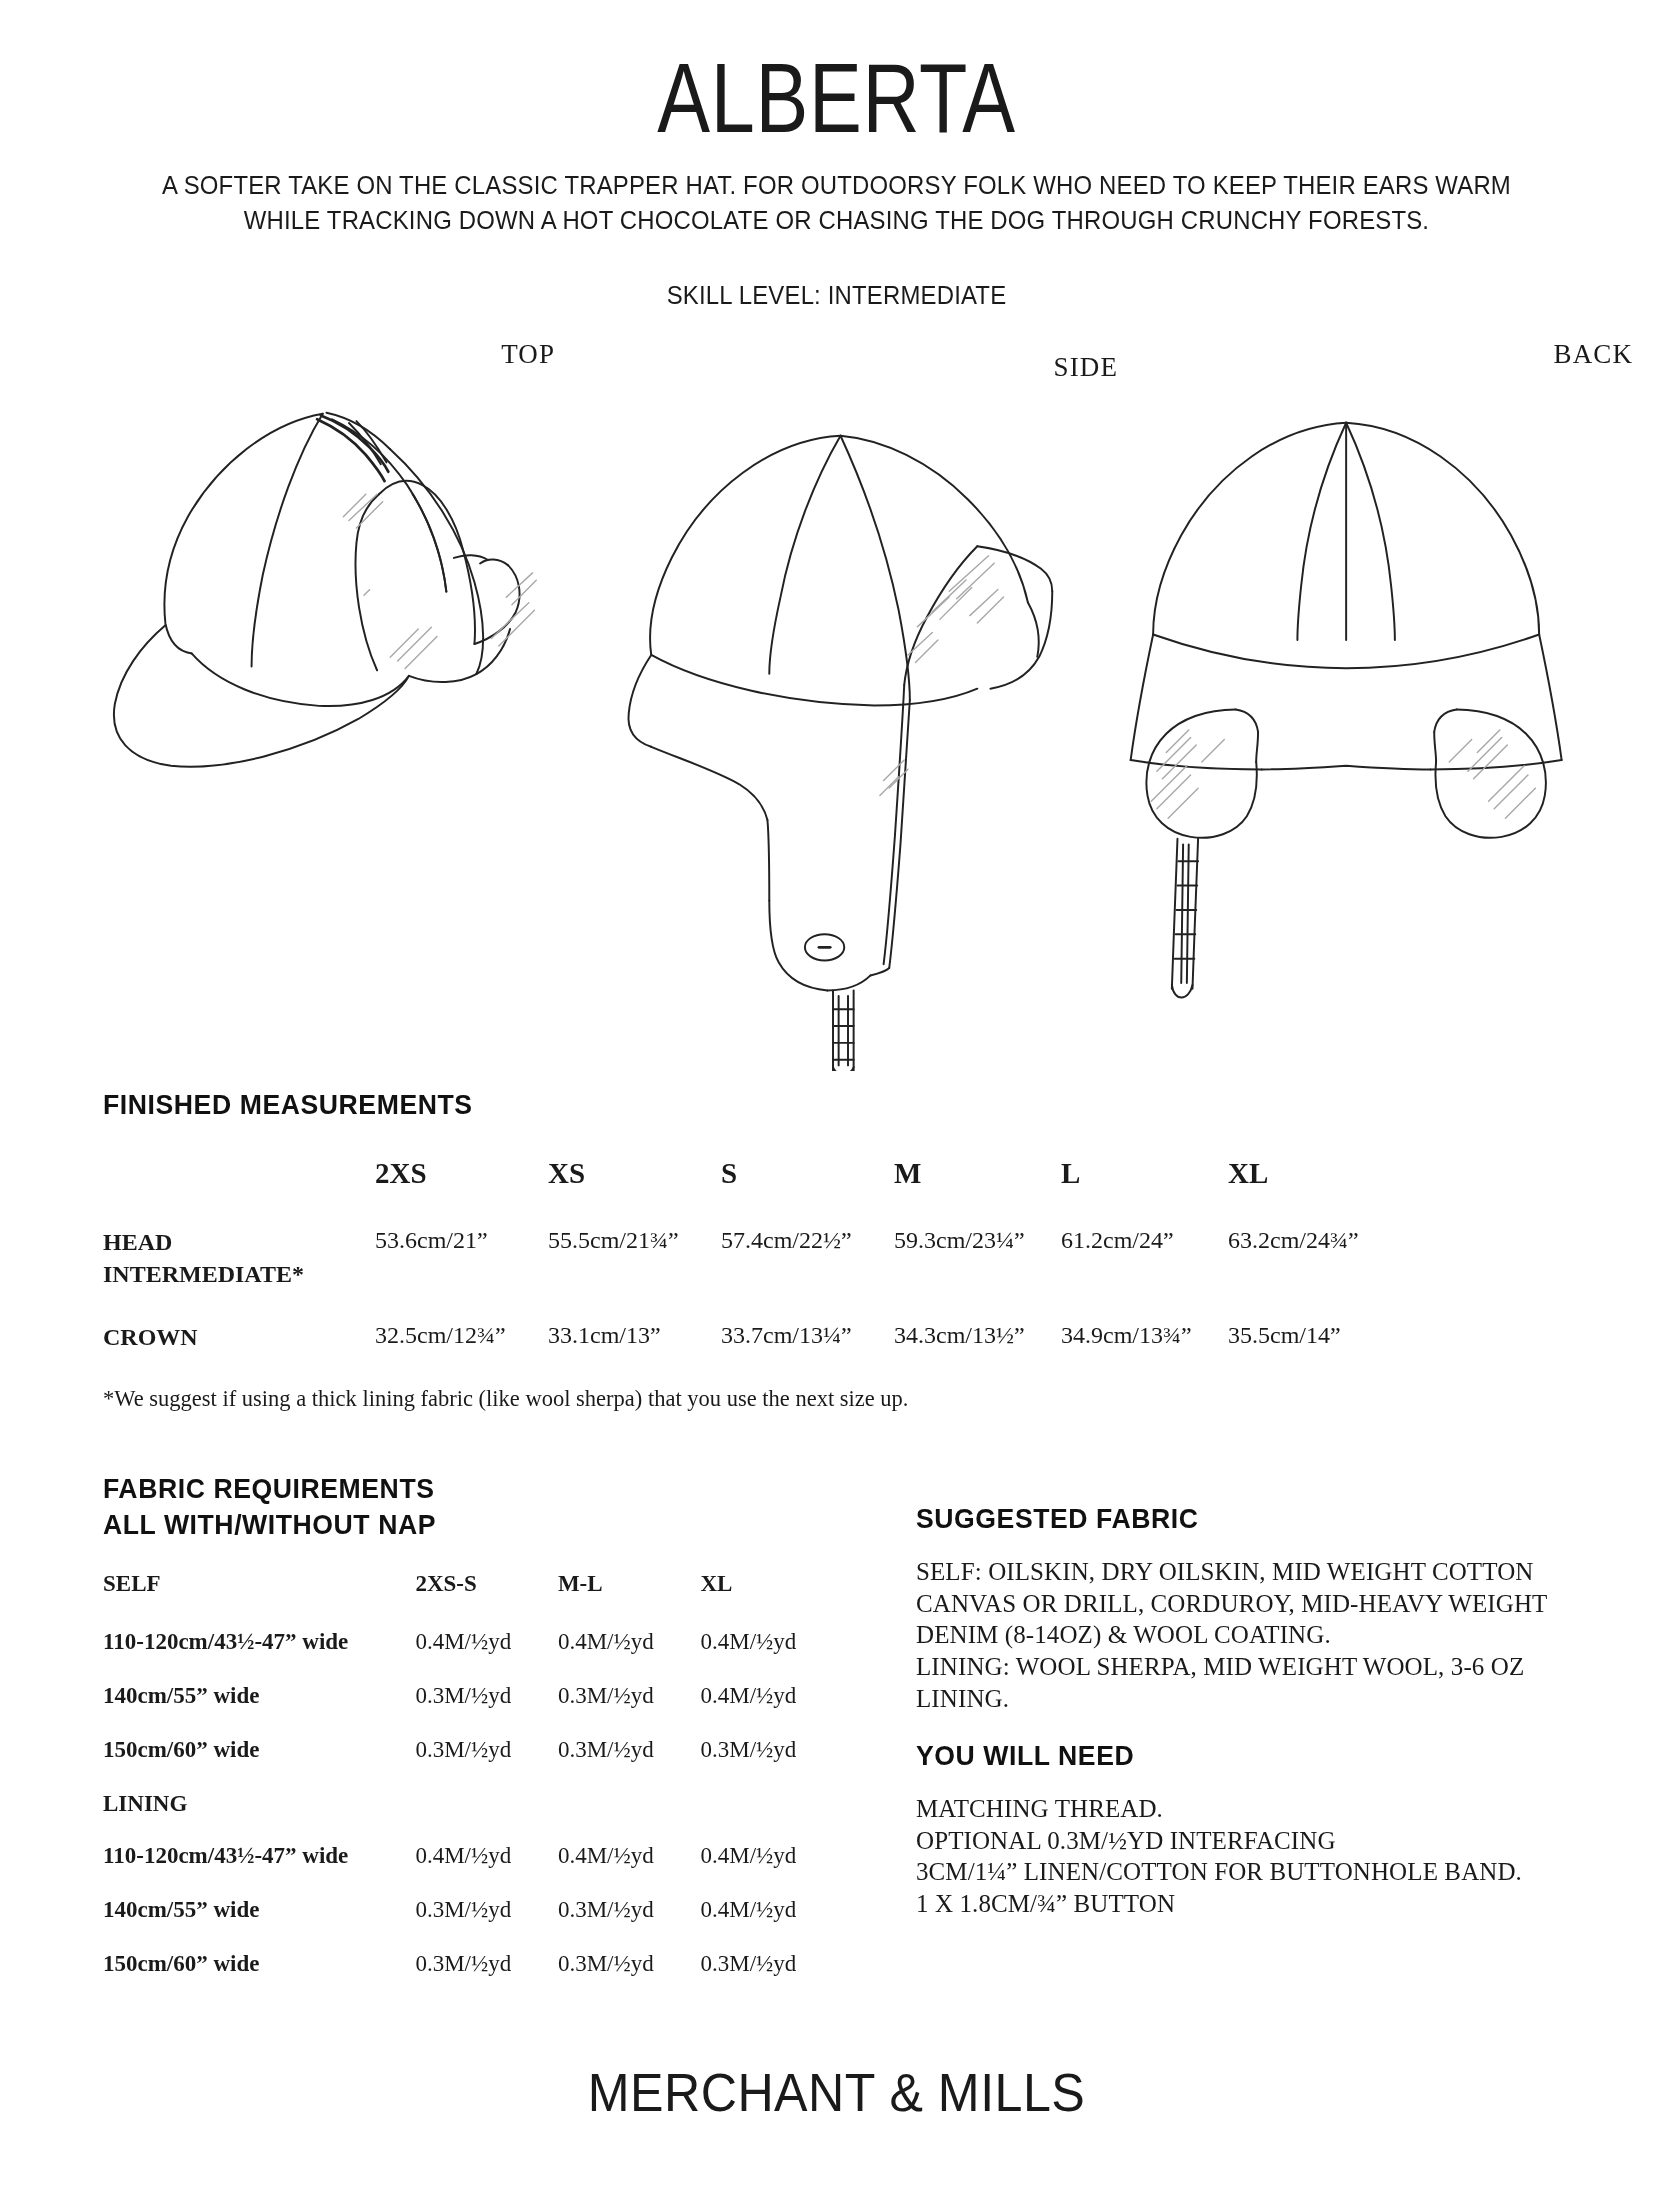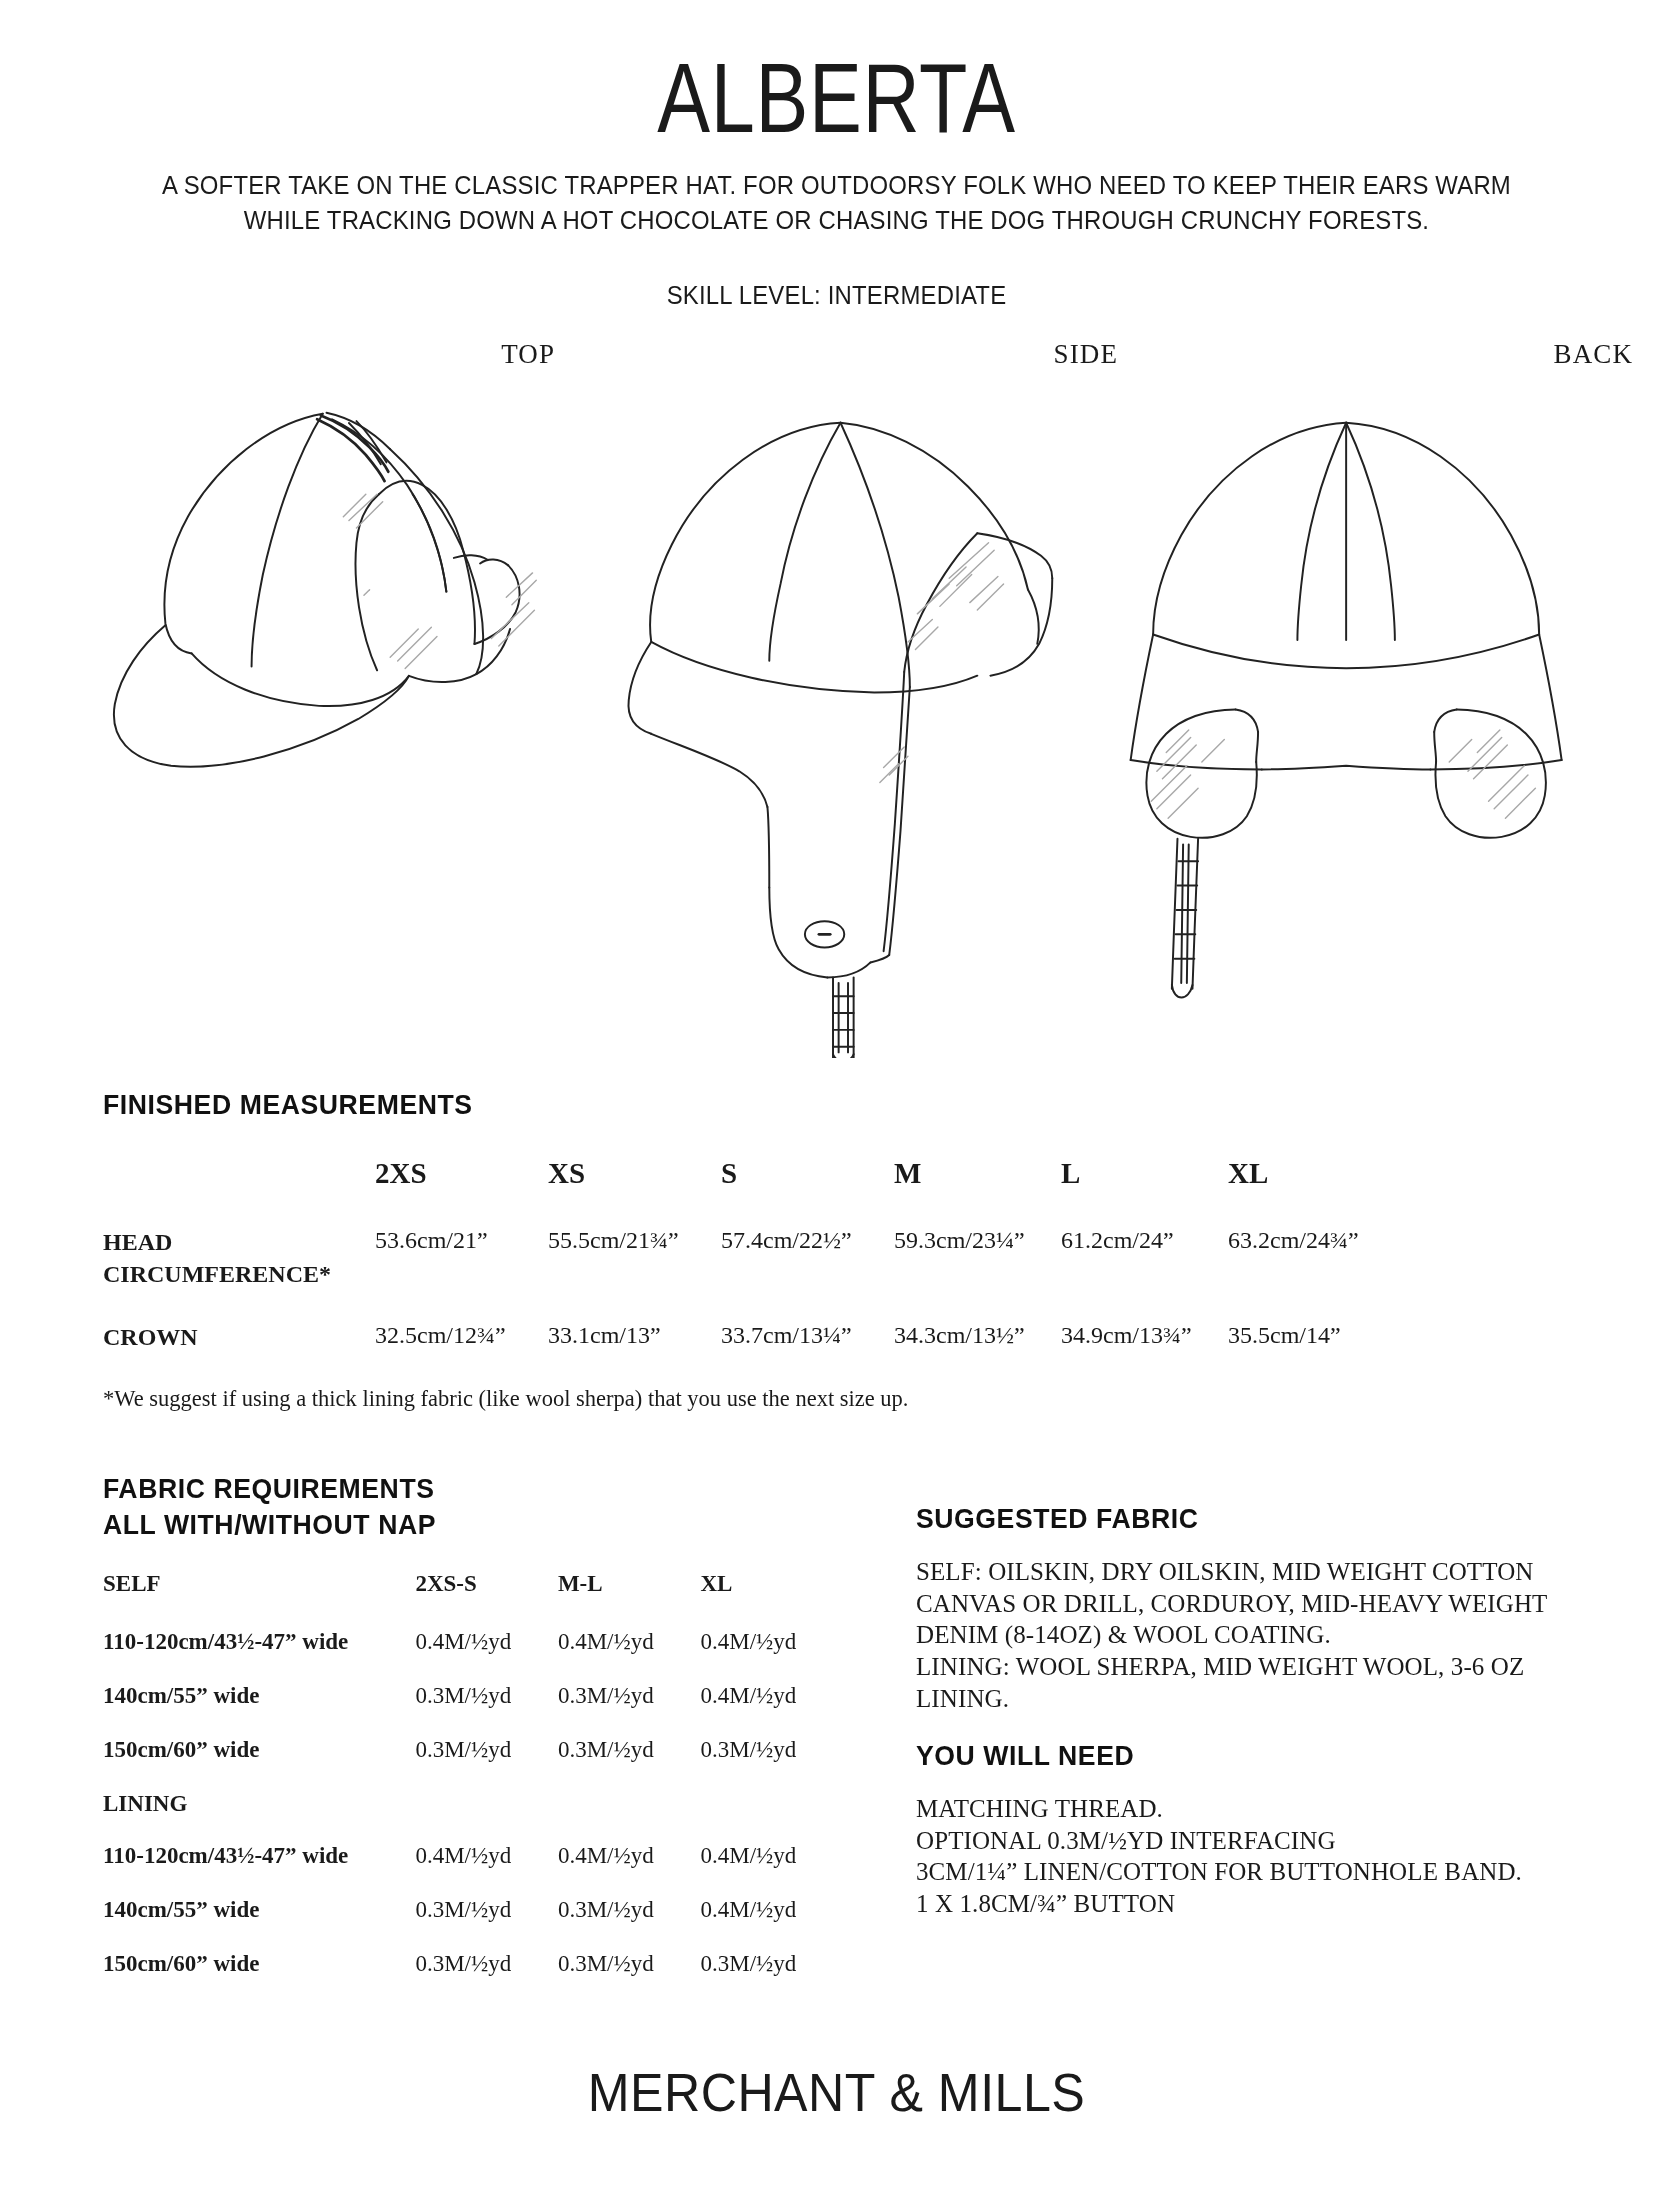--- a/index.html
+++ b/index.html
@@ -245,21 +245,21 @@
           <line x1="344" y1="302" x2="374" y2="272"></line>
           <line x1="468" y1="238" x2="496" y2="212"></line>
           <line x1="474" y1="246" x2="500" y2="220"></line>
           <line x1="452" y1="282" x2="492" y2="244"></line>
           <line x1="460" y1="290" x2="498" y2="252"></line>
           <line x1="316" y1="236" x2="322" y2="230"></line>
         </g>
       </svg>
     </div>
 
-    <div class="illo" style="left:581px; top:0; width:525px;">
+    <div class="illo" style="left:581px; top:13px; width:525px;">
       <div class="illo-label">SIDE</div>
       <svg width="525" height="684" viewBox="0 0 560 730">
         <g fill="none" stroke="#222" stroke-width="2.1" stroke-linejoin="round" stroke-linecap="round">
 
           <path d="M264 52 C 190 56, 120 110, 84 182 C 64 222, 58 258, 62 286"></path>
           <path d="M264 52 C 310 56, 360 80, 400 120 C 436 156, 456 194, 464 230"></path>
 
           <path d="M264 52 C 236 100, 212 162, 200 224 C 192 260, 188 290, 188 306"></path>
           <path d="M264 52 C 288 104, 312 170, 326 238 C 334 280, 338 314, 338 334"></path>
 
@@ -384,21 +384,21 @@
           <th class="h0">2XS</th>
           <th class="h1">XS</th>
           <th class="h2">S</th>
           <th class="h3">M</th>
           <th class="h4">L</th>
           <th>XL</th>
         </tr>
       </thead>
       <tbody>
         <tr>
-          <td class="rowlab">HEAD CIRCUMFERENCE*</td>
+          <td class="rowlab">HEAD INTERMEDIATE*</td>
           <td class="c0">53.6cm/21”</td>
           <td class="c1">55.5cm/21¾”</td>
           <td class="c2">57.4cm/22½”</td>
           <td class="c3">59.3cm/23¼”</td>
           <td class="c4">61.2cm/24”</td>
           <td>63.2cm/24¾”</td>
         </tr>
         <tr style="height:32px;">
             <td colspan="7"></td>
           </tr>

